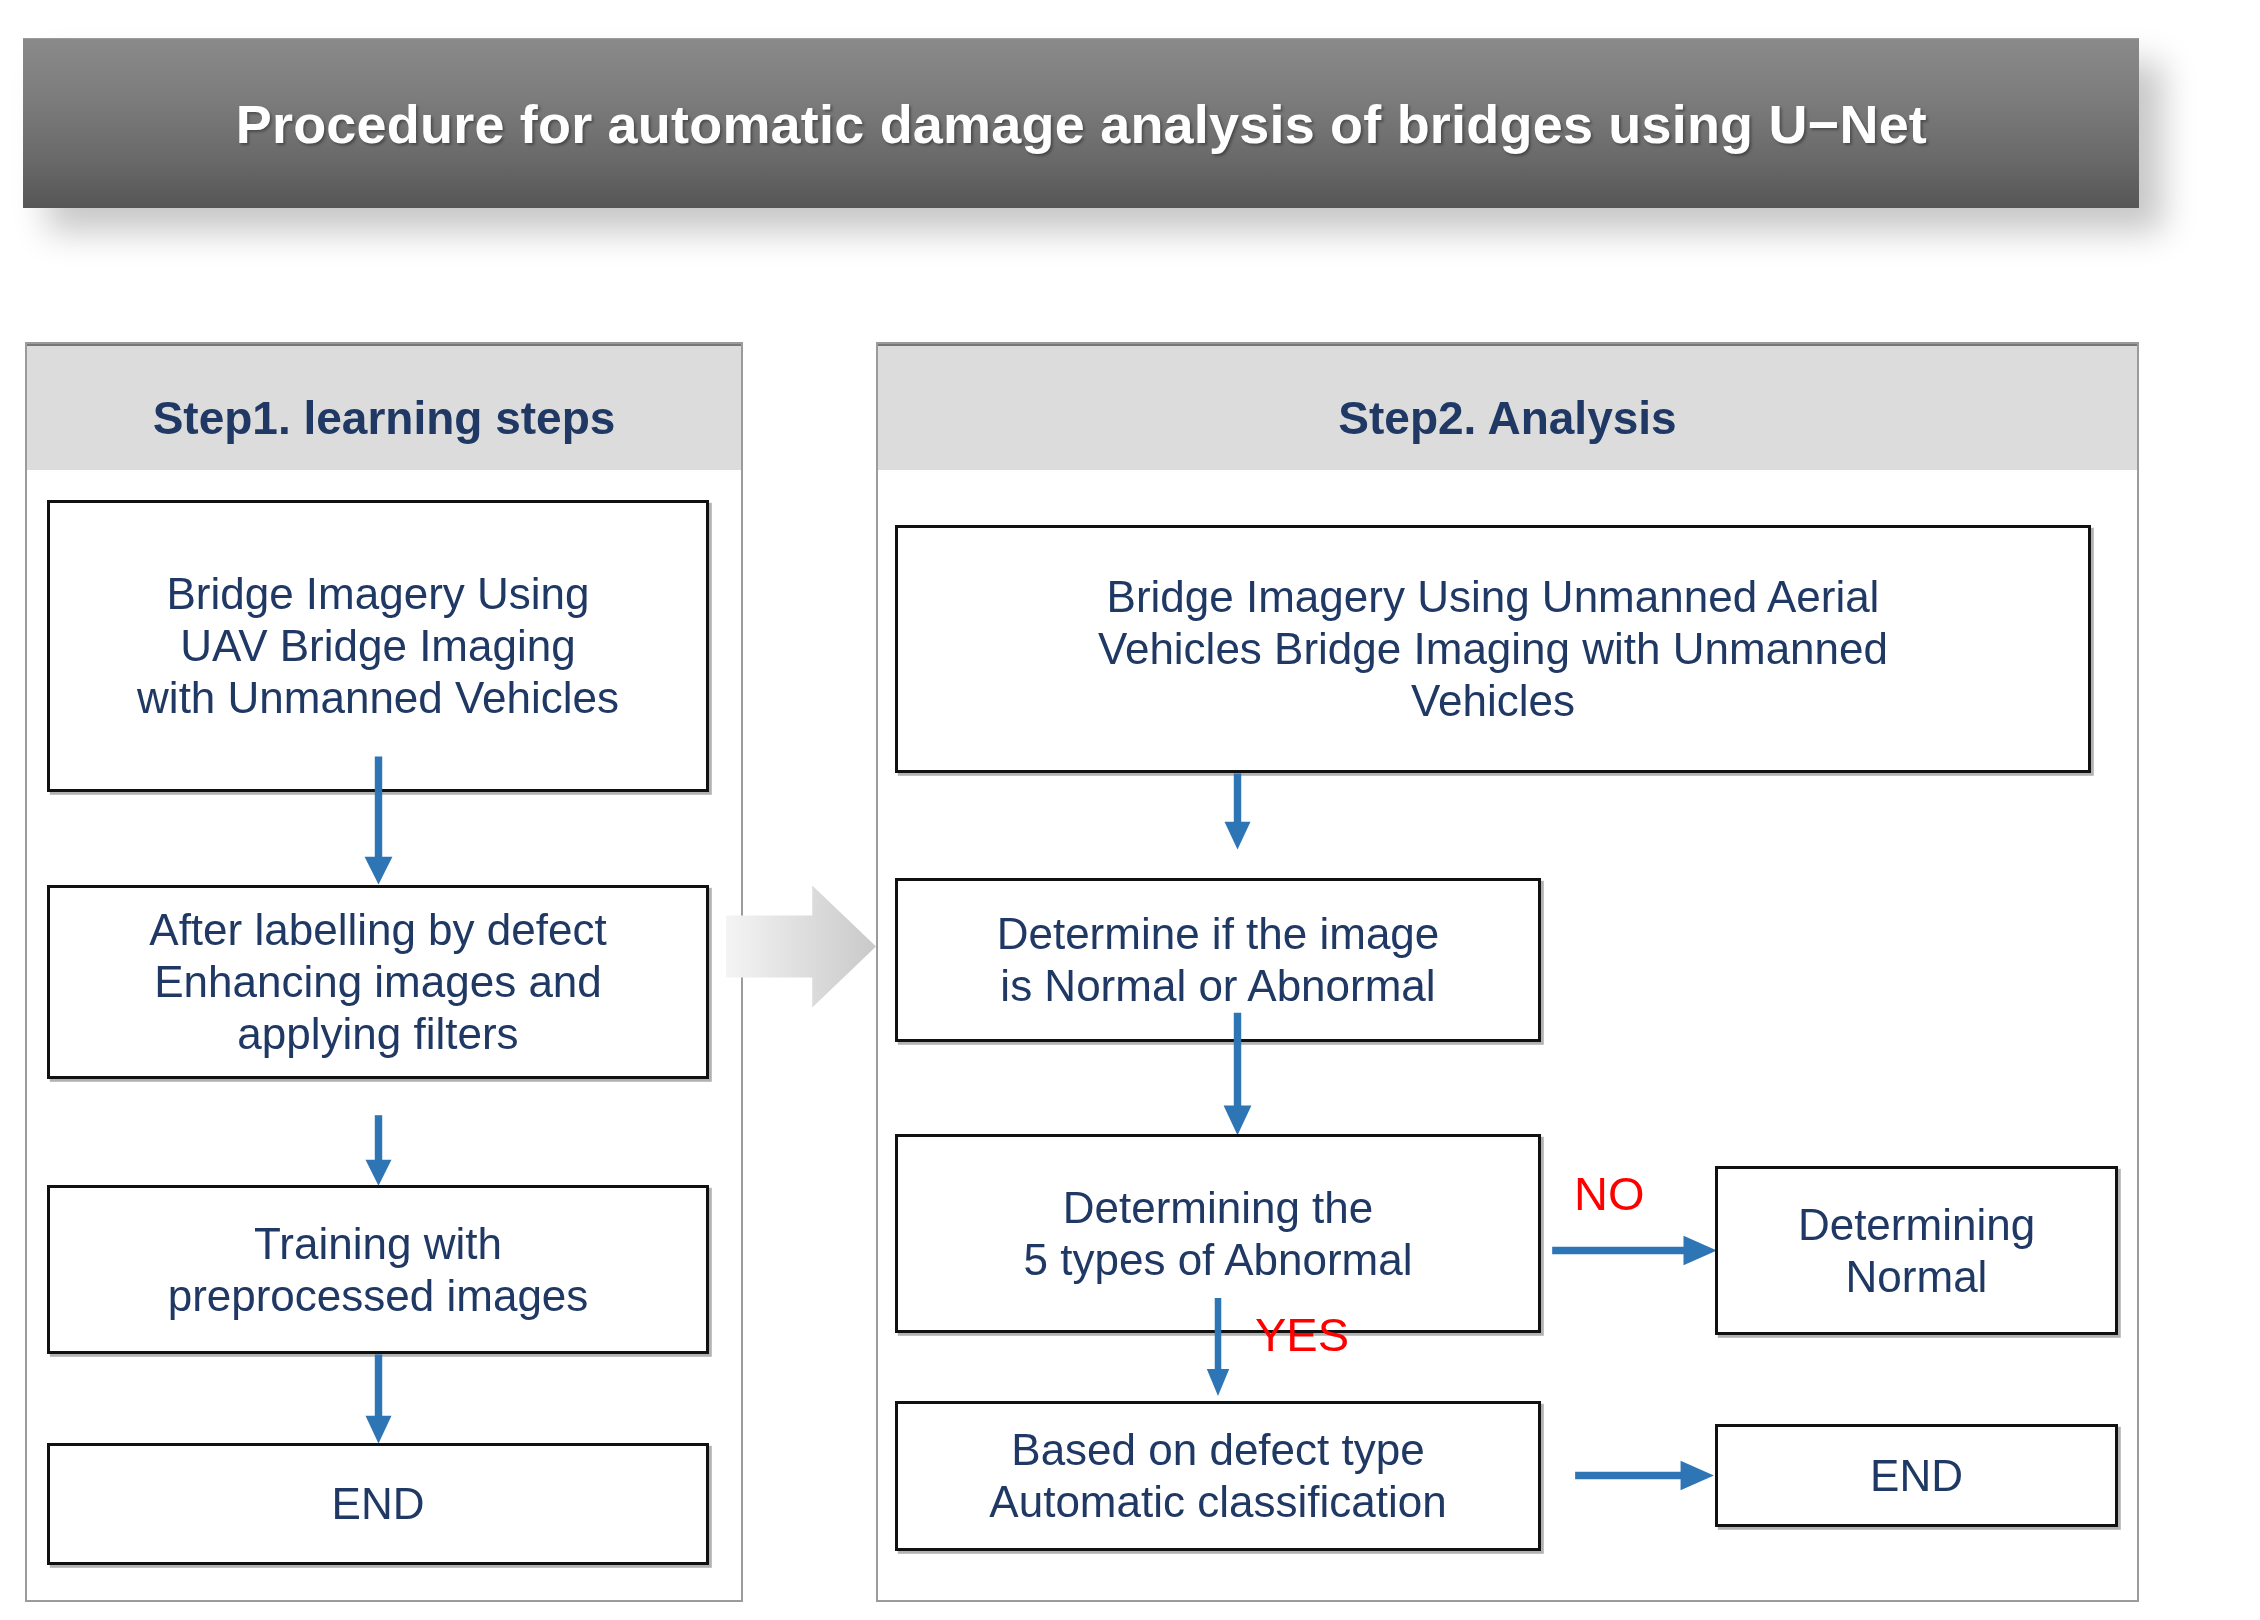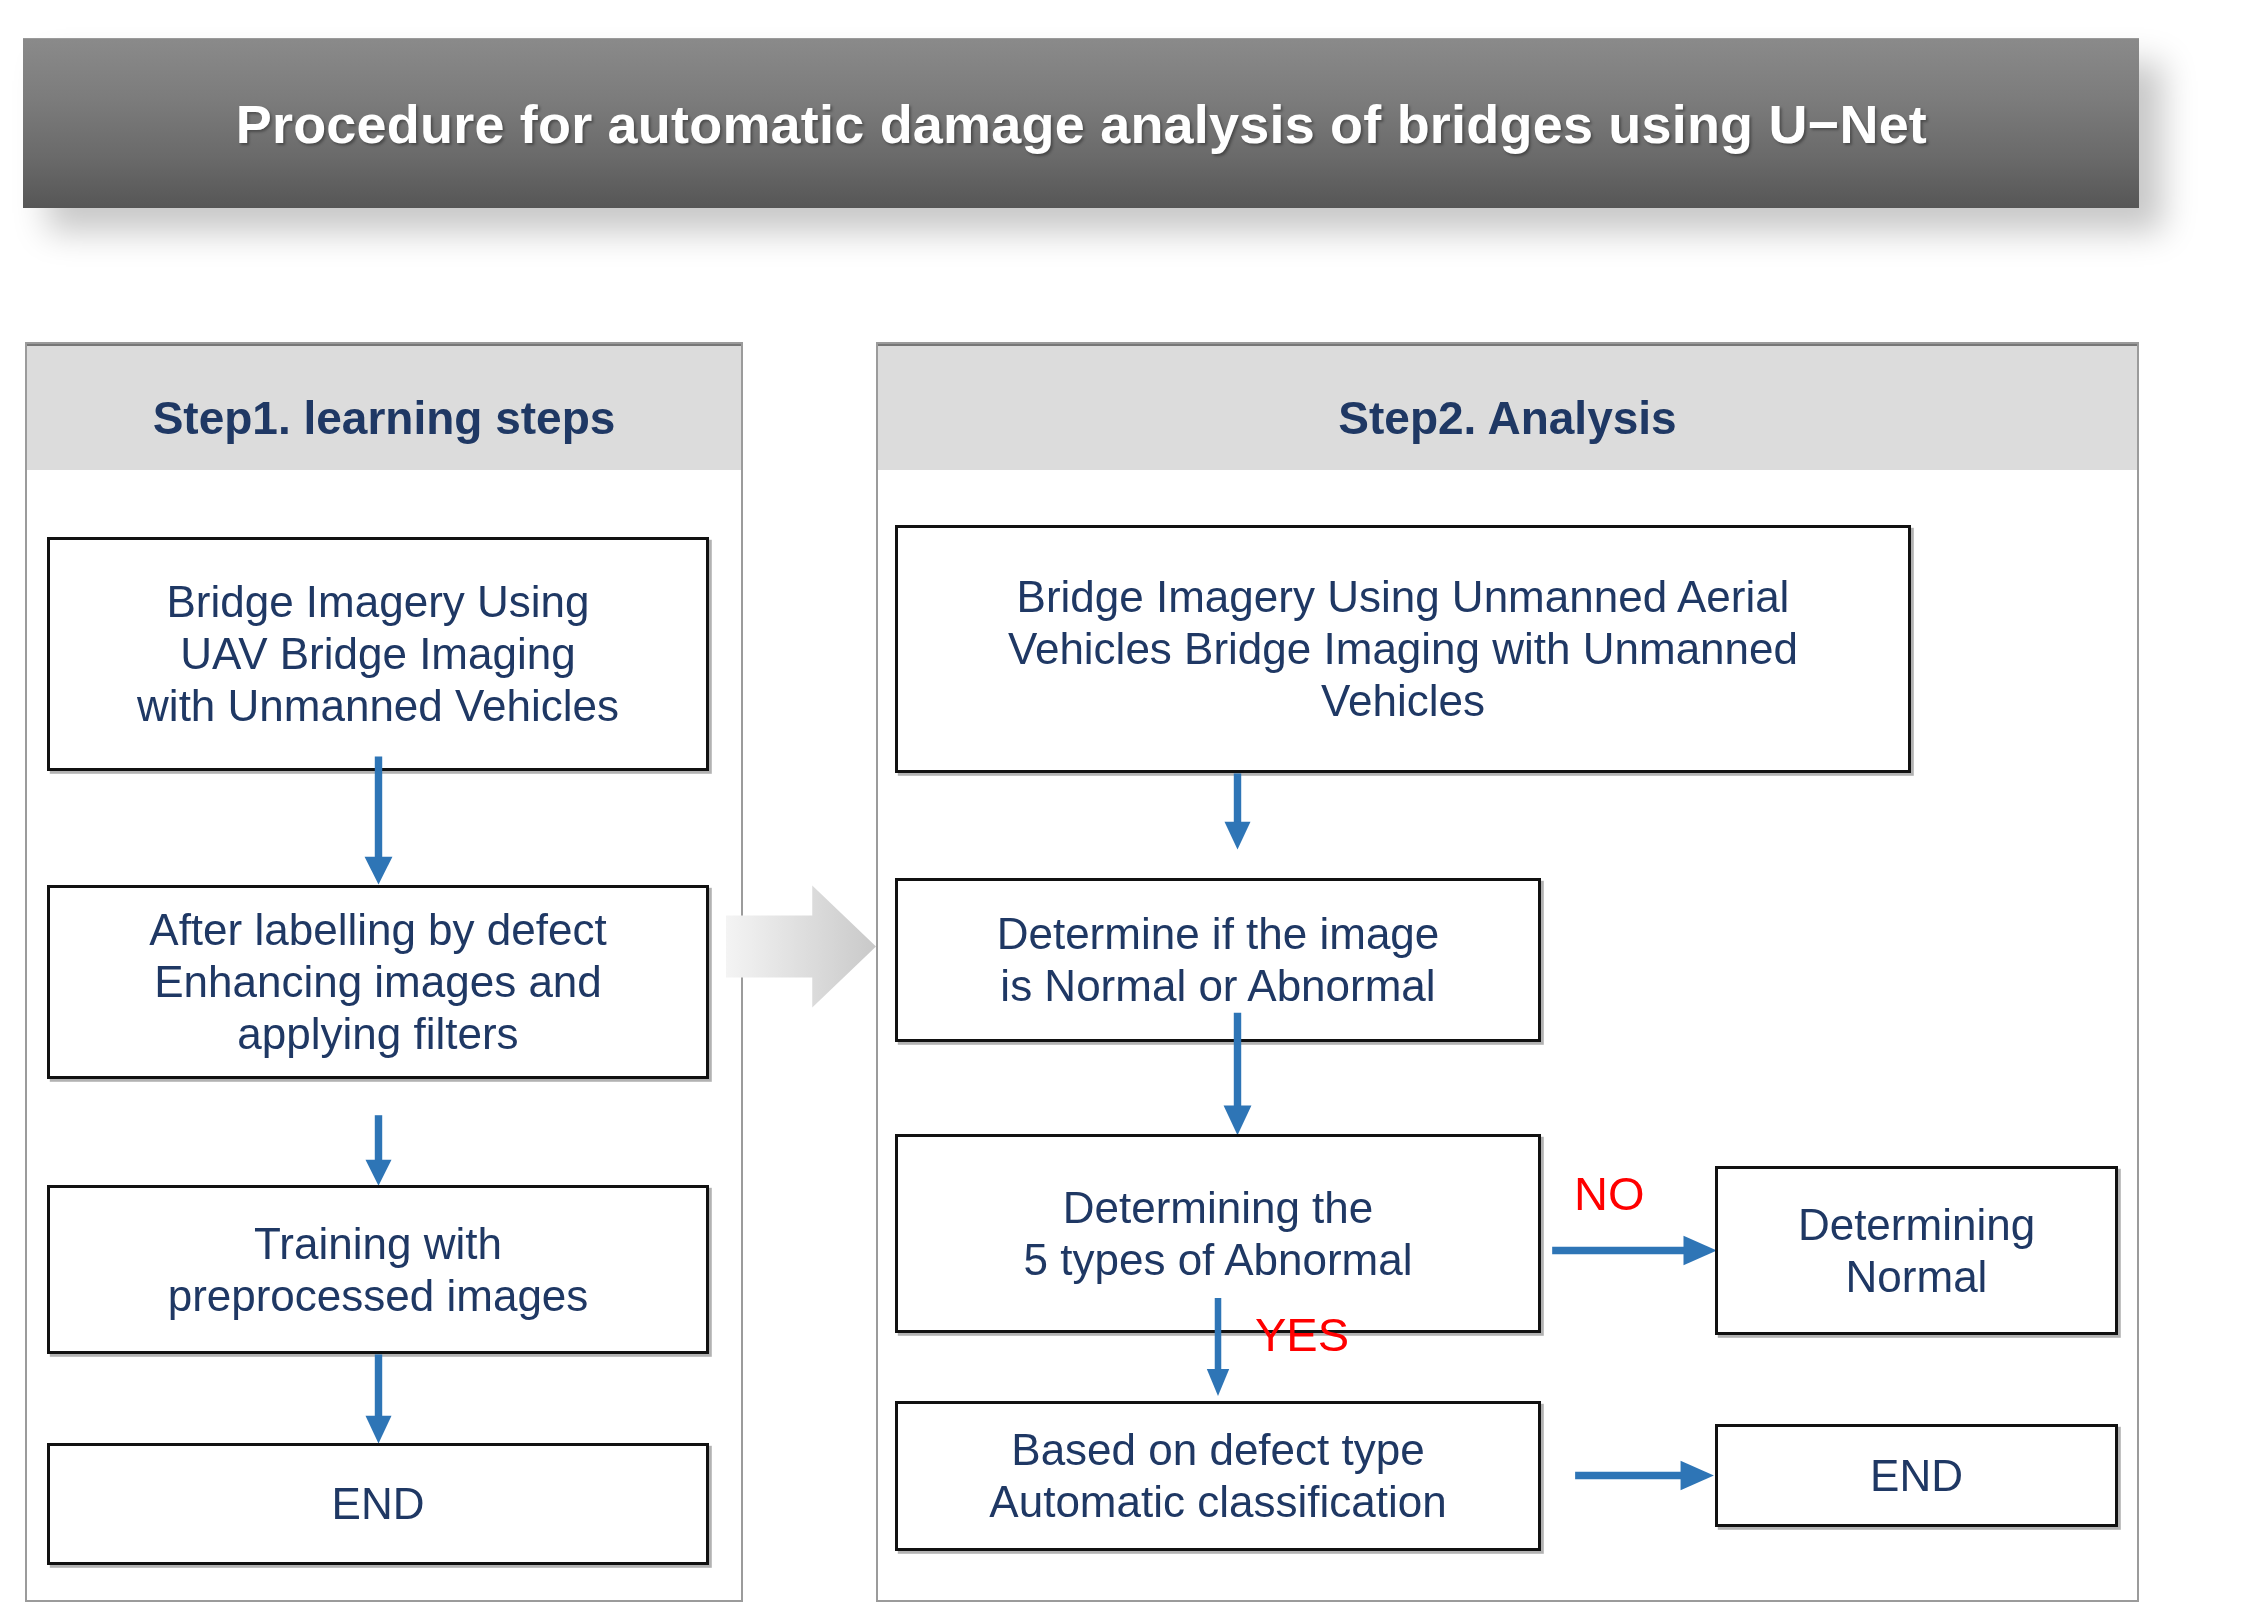--- a/index.html
+++ b/index.html
@@ -83,27 +83,27 @@
     line-height: 1.18;
     box-shadow: 2.8px 2.8px 0 rgba(0,0,0,0.30);
   }
   .flow-box .box-text {
     display: block;
     padding: 0 7.5px;
     white-space: pre-line;
   }
 
   
-  #box-l1 { left: 47px;  top: 537px;  width: 662px; height: 234px; font-size: 44px; }
+  #box-l1 { left: 47px;  top: 500px;  width: 662px; height: 292px; font-size: 44px; }
   #box-l2 { left: 47px;  top: 885px;  width: 662px; height: 194px; font-size: 44px; }
   #box-l3 { left: 47px;  top: 1185px; width: 662px; height: 169px; font-size: 44px; }
   #box-l4 { left: 47px;  top: 1443px; width: 662px; height: 122px; font-size: 44px; }
 
   
-  #box-r1 { left: 895px;  top: 525px;  width: 1016px; height: 248px; font-size: 44px; }
+  #box-r1 { left: 895px;  top: 525px;  width: 1196px; height: 248px; font-size: 44px; }
   #box-r2 { left: 895px;  top: 878px;  width: 646px;  height: 164px; font-size: 44px; }
   #box-r3 { left: 895px;  top: 1134px; width: 646px;  height: 199px; font-size: 44px; }
   #box-r4 { left: 895px;  top: 1401px; width: 646px;  height: 150px; font-size: 44px; }
   #box-r5 { left: 1715px; top: 1166px; width: 403px;  height: 169px; font-size: 44px; }
   #box-r6 { left: 1715px; top: 1424px; width: 403px;  height: 103px; font-size: 44px; }
 
   
   .arrow-v, .arrow-h {
     position: absolute;
   }

